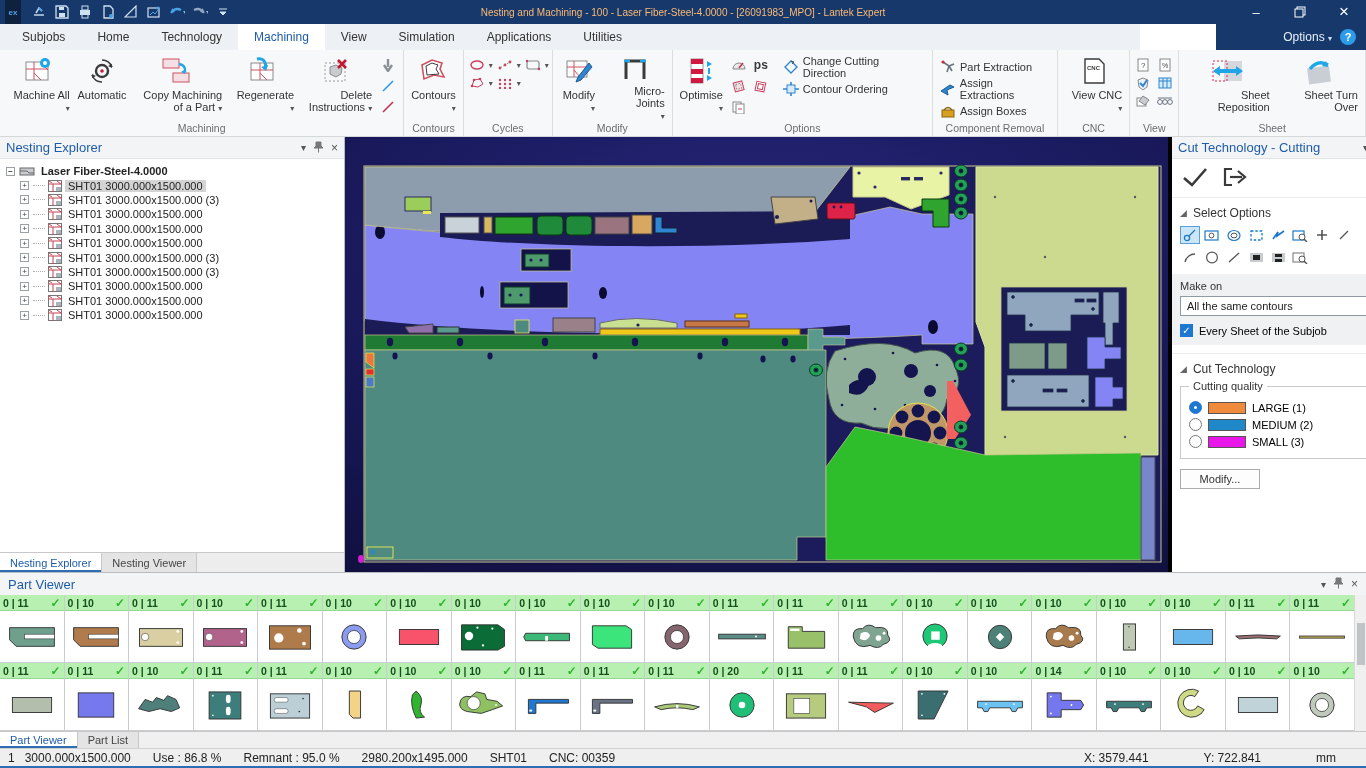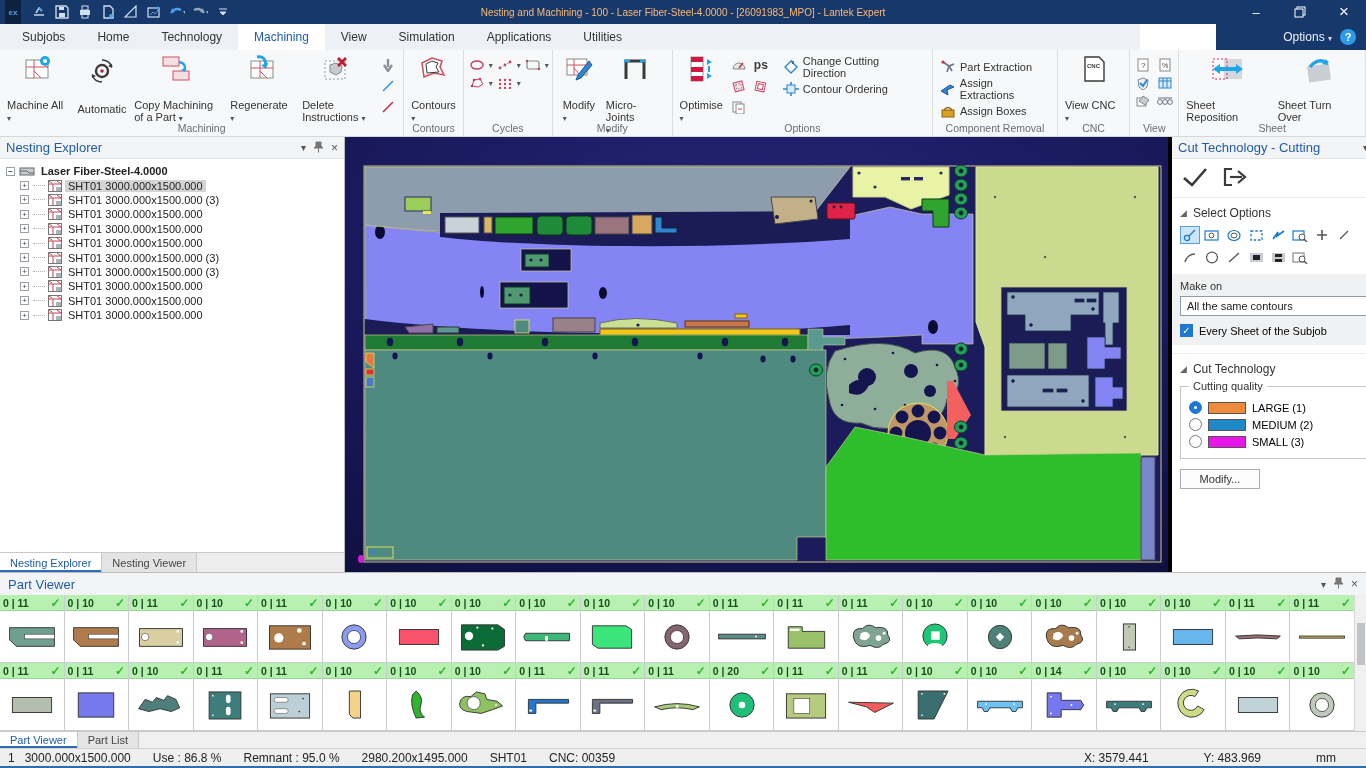--- a/index.html
+++ b/index.html
@@ -23,21 +23,21 @@
   .mtab { padding:0 16px; display:flex; align-items:center; font-size:12px; color:#333; }
   .mtab.active { background:#fff; color:#1F5CA8; }
 
   
   .ribbon { position:absolute; left:0; top:50px; width:1366px; height:87px; background:#F7F8F9; border-bottom:1px solid #D5D8DA; display:flex; }
   .rgroup { display:flex; flex-direction:column; border-right:1px solid #DCDEE0; padding:2px 3px 0 3px; }
   .rbody { flex:1; display:flex; align-items:flex-start; }
   .rlabel { height:14px; text-align:center; font-size:10.5px; color:#6A6E72; }
   .bigbtn { display:flex; flex-direction:column; align-items:center; padding:3px 4px 0 4px; min-width:46px; max-width:92px; height:68px; }
   .bigbtn .bicon { height:32px; display:flex; align-items:center; justify-content:center; }
-  .bigbtn .btxt { font-size:11px; color:#333; text-align:left; line-height:12px; margin-top:16px; }
+  .bigbtn .btxt { font-size:11px; color:#333; text-align:right; line-height:12px; margin-top:2px; }
   .bigbtn.disabled .btxt { color:#AAB0B6; }
   .arr { color:#555; font-size:8px; }
   .smallcol { display:flex; flex-direction:column; gap:3px; padding:4px 2px; }
   .sbtn { width:20px; height:18px; display:flex; align-items:center; justify-content:center; }
   .srow { display:flex; align-items:center; gap:2px; height:18px; }
   .texticon-btn { display:flex; align-items:center; gap:4px; font-size:11px; color:#333; height:22px; padding:0 4px; }
   .vstack { display:flex; flex-direction:column; justify-content:flex-start; padding-top:4px; }
 
   
   .lpanel { position:absolute; left:0; top:137px; width:345px; height:435px; background:#fff; border-right:1px solid #B8BCC0; }
@@ -1611,18 +1611,18 @@
   <div class="statusbar">
     <span style="margin-right:10px;">1</span>
     <span>3000.000x1500.000</span>
     <span>Use : 86.8 %</span>
     <span>Remnant : 95.0 %</span>
     <span>2980.200x1495.000</span>
     <span>SHT01</span>
     <span>CNC: 00359</span>
     <span class="st-right">
       <span>X: 3579.441</span>
-      <span>Y: 483.969</span>
+      <span>Y: 722.841</span>
       <span>mm</span>
     </span>
   </div>
 
 </div>
 
 </body></html>

